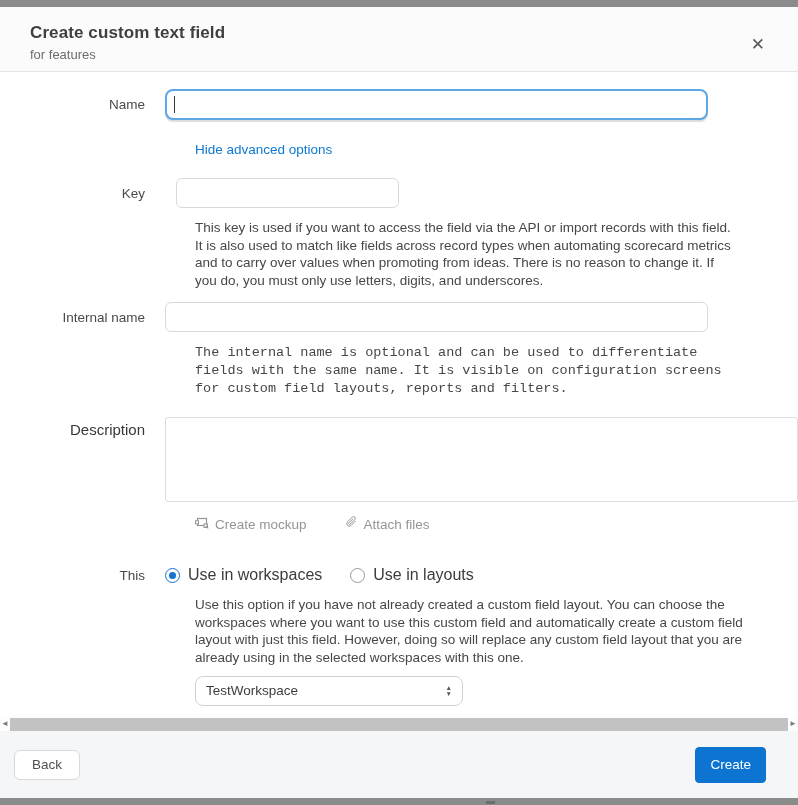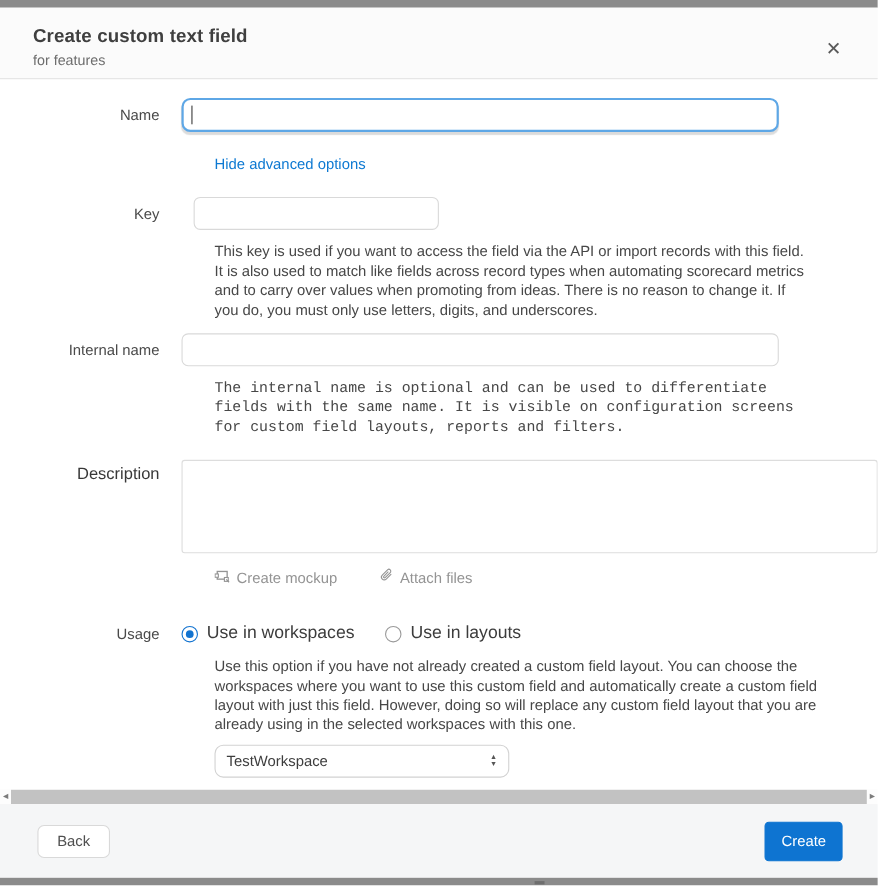--- a/index.html
+++ b/index.html
@@ -59,21 +59,21 @@
   .select-box { margin-top:9px; width:268px; height:30px; border:1px solid #d2d2d2; border-radius:8px; background:#fff; display:flex; align-items:center; padding:0 10px; cursor:pointer; }
   .select-value { flex:1; font-size:13.5px; color:#3d3d3d; }
   .select-arrows { display:flex; flex-direction:column; line-height:6px; font-size:8px; color:#555; }
 
   
   .hscrollbar { height:14px; flex:none; display:flex; align-items:center; background:#fdfdfd; }
   .scroll-arrow { width:10px; flex:none; font-size:9px; color:#7c7c7c; text-align:center; line-height:14px; cursor:pointer; }
   .scroll-thumb { flex:1; height:13px; background:#c2c2c2; cursor:pointer; }
 
   
-  .modal-footer { height:67px; flex:none; background:#f5f6f7; display:flex; align-items:center; justify-content:space-between; padding:0 32px 0 34px; }
+  .modal-footer { height:67px; flex:none; background:#f5f6f7; display:flex; align-items:center; justify-content:space-between; padding:0 32px 0 14px; }
   .btn-back { height:30px; padding:0 17px; background:#fff; border:1px solid #d9d9d9; border-radius:6px; font-size:13.5px; color:#4f4f4f; cursor:pointer; font-family:"Liberation Sans", sans-serif; }
   .btn-create { height:36px; padding:0 14px; background:#0e74d1; border:1px solid #0e74d1; border-radius:4px; font-size:13.5px; color:#fff; cursor:pointer; font-family:"Liberation Sans", sans-serif; }
 
   .icon-svg { display:inline-block; vertical-align:middle; }
 </style>
 </head>
 <body>
 
 <div class="page-strip"></div>
 
@@ -134,21 +134,21 @@
         <span class="icon-svg">
           <svg width="13" height="14" viewBox="0 0 16 16" fill="none">
             <path d="M12.8 6.9l-5.3 5.3a3.1 3.1 0 01-4.4-4.4L9 1.9a2.1 2.1 0 013 3L6.3 10.6a1.05 1.05 0 01-1.5-1.5l4.8-4.8" stroke="#949494" stroke-width="1.2" stroke-linecap="round"></path>
           </svg>
         </span>
         <span>Attach files</span>
       </span>
     </div>
 
     <div class="row usage-row">
-      <label class="lbl">Usage</label>
+      <label class="lbl">This</label>
       <div class="radio-group">
         <span class="radio-item">
           <span class="radio-circle sel">
               <span class="radio-dot"></span>
             </span>
           <span class="radio-label">Use in workspaces</span>
         </span>
         <span class="radio-item">
           <span class="radio-circle"></span>
           <span class="radio-label">Use in layouts</span>

